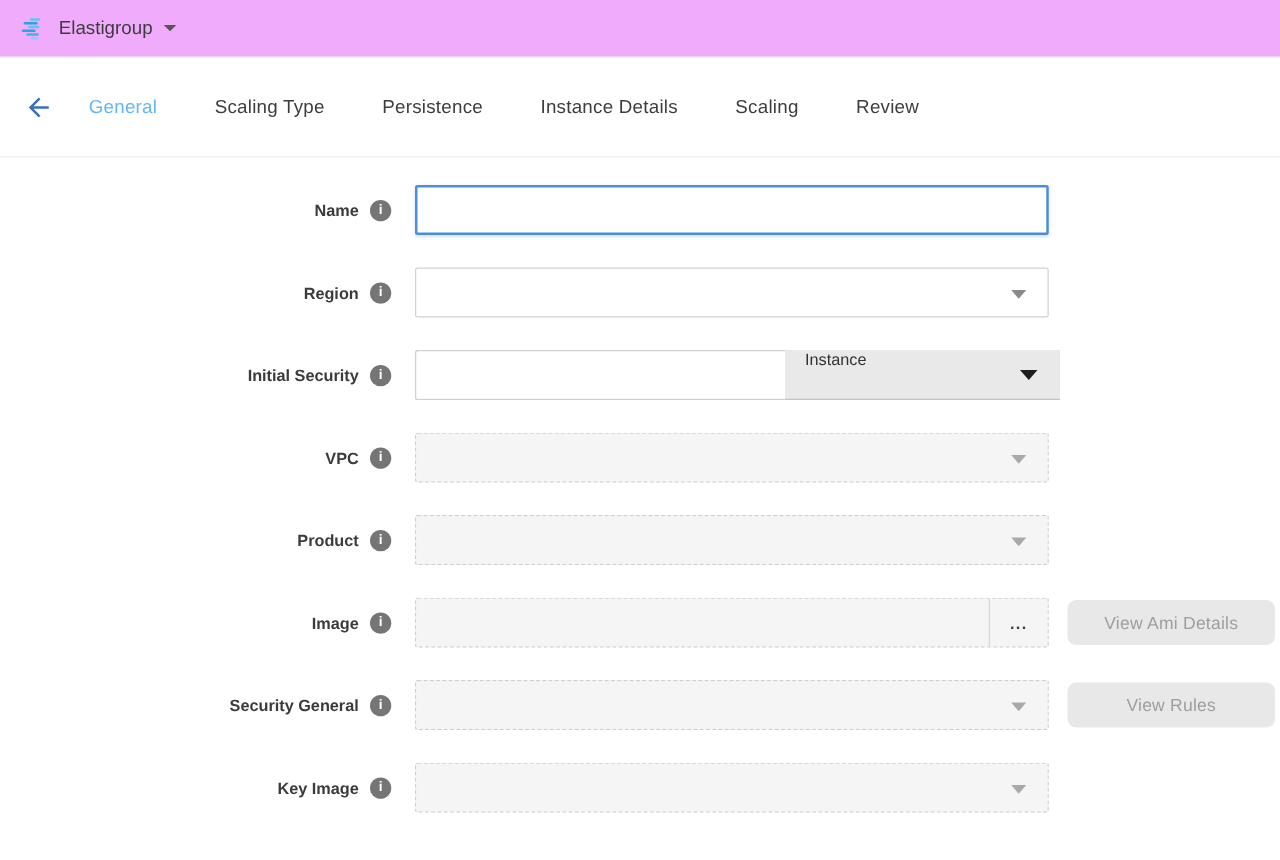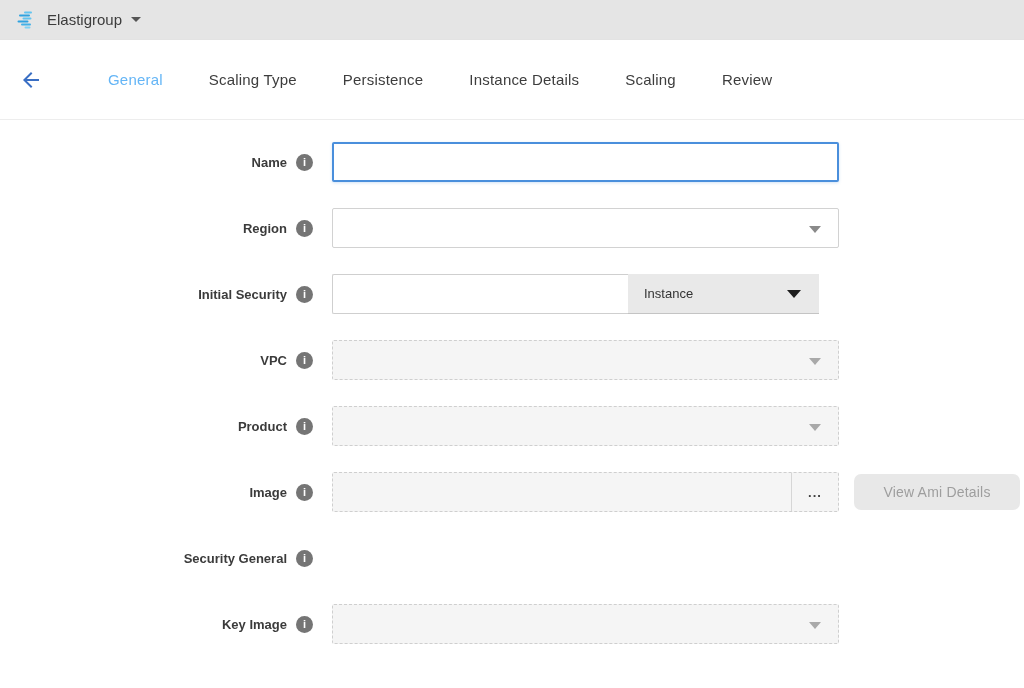--- a/index.html
+++ b/index.html
@@ -1,33 +1,33 @@
 <!DOCTYPE html>
 <html><head>
 <meta charset="utf-8">
 <style>
   * { margin: 0; padding: 0; box-sizing: border-box; }
   html, body { width: 1024px; height: 688px; background: #ffffff; overflow: hidden;
     font-family: "Liberation Sans", sans-serif; }
 
   
-  .app-header { height: 40px; display: flex; align-items: center; padding-left: 16px;
-    border-bottom: 1px solid #e3e3e3; background: #e5e5e5; }
+  .app-header { height: 46px; display: flex; align-items: center; padding-left: 16px;
+    border-bottom: 1px solid #e3e3e3; background: #f0abfc; }
   .logo { width: 22px; height: 22px; display: block; }
   .app-name { margin-left: 9px; font-size: 15px; color: #3c3c3c; }
   .hdr-caret { width: 0; height: 0; margin-left: 9px;
     border-left: 5px solid transparent; border-right: 5px solid transparent;
     border-top: 5px solid #555; }
 
   
   .tab-bar { height: 80px; display: flex; align-items: center;
     border-bottom: 1px solid #ededed; background: #fff; padding-left: 18px; }
   .back-btn { width: 26px; height: 26px; display: flex; align-items: center;
     justify-content: center; cursor: pointer; background: none; border: none; }
-  .tabs { display: flex; align-items: center; margin-left: 64px; gap: 46px; }
+  .tabs { display: flex; align-items: center; margin-left: 27px; gap: 46px; }
   .tab { font-size: 15px; color: #3d3d3d; cursor: pointer; letter-spacing: .2px; }
   .tab.active { color: #64b5f6; }
 
   
   .form-area { padding-top: 22px; }
   .form-row { display: flex; align-items: center; height: 40px; margin-bottom: 26px; }
   .label-col { width: 332px; display: flex; align-items: center;
     justify-content: flex-end; padding-right: 19px; gap: 9px; }
   .field-label { font-size: 13px; font-weight: bold; color: #3b3b3b; white-space: nowrap; }
   .info-icon { width: 17px; height: 17px; border-radius: 50%; background: #757575;
@@ -45,22 +45,22 @@
   .select-box .caret { position: absolute; right: 17px; top: 17px; width: 0; height: 0;
     border-left: 6px solid transparent; border-right: 6px solid transparent;
     border-top: 7px solid #8a8a8a; }
   .select-box.disabled { border: 1px dashed #cfcfcf; background: #f5f5f5; cursor: default; }
   .select-box.disabled .caret { border-top-color: #a9a9a9; }
 
   
   .capacity-input { width: 296px; height: 40px; border: 1px solid #cfcfcf;
     border-right: none; border-radius: 2px 0 0 2px; padding: 0 12px; font-size: 14px;
     color: #333; outline: none; background: #fff; }
-  .unit-select { position: relative; width: 191px; height: 40px; background: #e9e9e9;
-    border-bottom: 1px solid #c4c4c4; display: flex; align-items: center;
+  .unit-select { position: relative; width: 220px; height: 40px; background: #e9e9e9;
+    border-bottom: 1px solid #c4c4c4; display: flex; align-items: flex-start;
     padding-left: 16px; cursor: pointer; }
   .unit-select .unit-label { font-size: 13px; color: #333; }
   .unit-select .caret { position: absolute; right: 18px; top: 16px; width: 0; height: 0;
     border-left: 7px solid transparent; border-right: 7px solid transparent;
     border-top: 8px solid #1d1d1d; }
 
   
   .picker { display: flex; width: 507px; height: 40px; border: 1px dashed #cfcfcf;
     border-radius: 2px; background: #f5f5f5; }
   .picker-main { flex: 1; }
@@ -178,20 +178,26 @@
       </div>
       <button class="action-btn">View Ami Details</button>
     </div>
   </div>
 
   <div class="form-row">
     <div class="label-col">
       <span class="field-label">Security General</span>
       <span class="info-icon">i</span>
     </div>
+    <div class="field-col">
+      <div class="select-box disabled" aria-disabled="true">
+        <span class="caret"></span>
+      </div>
+      <button class="action-btn">View Rules</button>
+    </div>
   </div>
 
   <div class="form-row">
     <div class="label-col">
       <span class="field-label">Key Image</span>
       <span class="info-icon">i</span>
     </div>
     <div class="field-col">
       <div class="select-box disabled" aria-disabled="true">
         <span class="caret"></span>

